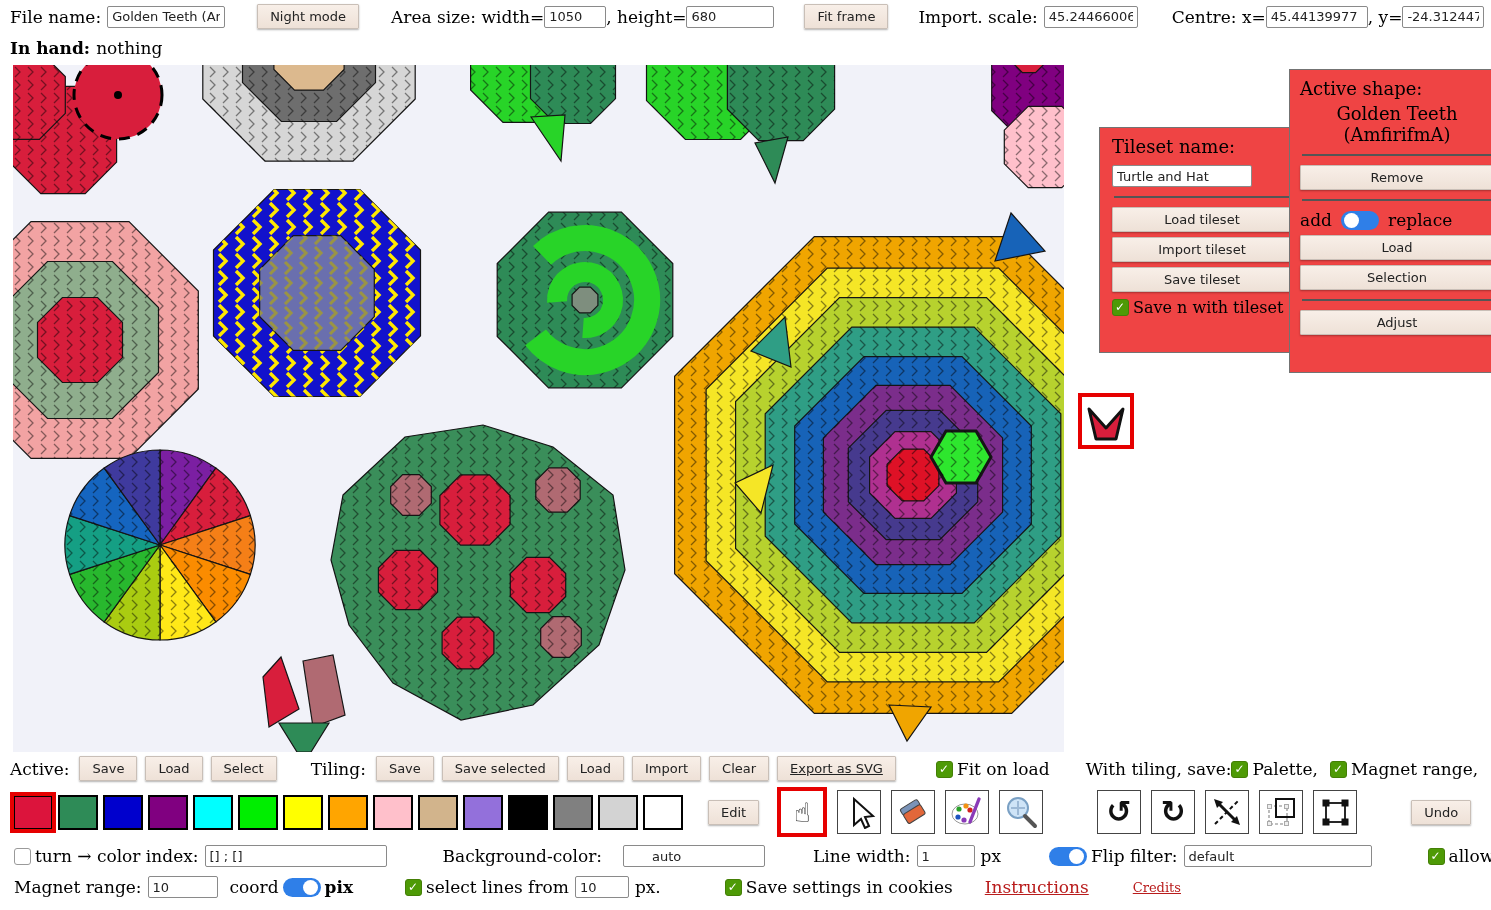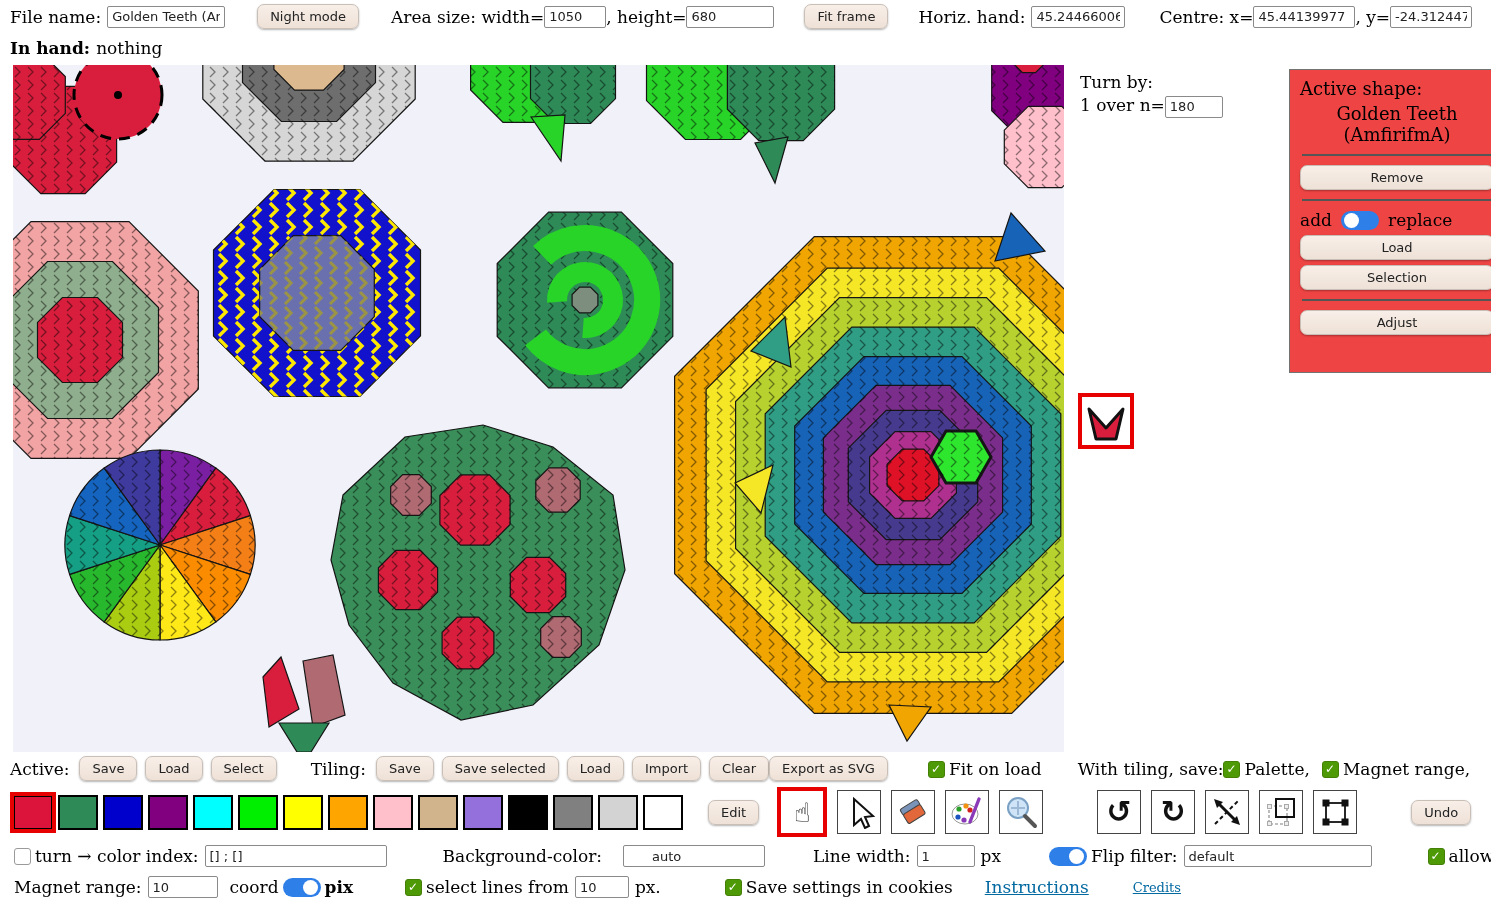--- a/index.html
+++ b/index.html
@@ -2,21 +2,21 @@
 <html><head>
 <meta charset="utf-8">
 <style>
   html,body{margin:0;padding:0;background:#fff;}
   #app{position:relative;width:1491px;height:910px;background:#fff;overflow:hidden;
        font-family:"DejaVu Serif",serif;color:#000;}
   .lb{font:17px "DejaVu Serif",serif;color:#000;white-space:nowrap;}
   .lb b{font-weight:bold;}
   .btn{font:13px "DejaVu Sans",sans-serif;color:#222;
        background:linear-gradient(#f8efe8,#eee1d7);
-       border:1px solid #c9bfb7;border-radius:7px;padding:4px 12px;
+       border:1px solid #c9bfb7;border-radius:1px;padding:4px 12px;
        box-shadow:0 1px 2px rgba(0,0,0,.3);white-space:nowrap;cursor:pointer;}
   .inp{font:13px "DejaVu Sans",sans-serif;border:1px solid #8a8a8a;border-radius:2px;
        padding:2px 4px;height:16px;color:#222;background:#fff;}
   .row{position:absolute;display:flex;align-items:center;}
   .cb{display:inline-block;width:15px;height:15px;border:1px solid #9a9a9a;border-radius:3px;
       background:#fff;vertical-align:-3px;margin-right:4px;position:relative;flex:none;}
   .cb.on{background:#4e9a06;border-color:#447f06;}
   .cb.on::after{content:"✓";position:absolute;left:2px;top:0px;color:#fff;
       font:bold 12px "DejaVu Sans",sans-serif;line-height:14px;}
   .tg{display:inline-block;width:38px;height:19px;border-radius:11px;background:#2f7fe8;
@@ -25,37 +25,37 @@
   .tg.left .k{left:3px;} .tg.right .k{right:3px;}
   .panel{position:absolute;border:1px solid #737373;background:#ef4444;margin-left:21px;}
   .rule{border:none;border-top:2px solid #555;margin:9px 2px;}
   .pbtn{display:block;width:100%;margin:5px 0;text-align:center;}
   .sw{width:36px;height:31px;border:2px solid #000;margin-right:5px;flex:none;cursor:pointer;}
   .sw.sel{outline:4px solid #e60000;outline-offset:-1px;}
   .tool{width:42px;height:42px;background:#fff;border:1px solid #444;display:flex;
         align-items:center;justify-content:center;margin-right:10px;flex:none;cursor:pointer;}
   .tool.sel{border:4px solid #e60000;}
   .glyph{font:bold 30px "DejaVu Sans",sans-serif;color:#111;line-height:1;}
-  a.lnk{color:#0369a1;text-decoration:underline;font-family:"DejaVu Serif",serif;cursor:pointer;}
+  a.lnk{color:#b91c1c;text-decoration:underline;font-family:"DejaVu Serif",serif;cursor:pointer;}
 </style>
 </head>
 <body>
 
 <div id="app">
 
   <div class="row" style="left:10px;top:4px;">
     <span class="lb">File name:</span>
     <input class="inp" style="width: 108px; margin-left: 6px;" value="Golden Teeth (Am">
     <button class="btn" style="margin-left:32px;">Night mode</button>
     <span class="lb" style="margin-left:32px;">Area size: width=</span>
     <input class="inp" style="width: 52px;" value="1050">
     <span class="lb">, height=</span>
     <input class="inp" style="width: 78px;" value="680">
     <button class="btn" style="margin-left:30px;">Fit frame</button>
-    <span class="lb" style="margin-left:30px;">Horiz. hand:</span>
+    <span class="lb" style="margin-left:30px;">Import. scale:</span>
     <input class="inp" style="width: 84px; margin-left: 6px;" value="45.24466006">
     <span class="lb" style="margin-left:34px;">Centre: x=</span>
     <input class="inp" style="width: 92px;" value="45.44139977">
     <span class="lb">, y=</span>
     <input class="inp" style="width: 72px;" value="-24.3124476">
     <button class="btn" style="margin-left:24px;">Recentre to [0,0]</button>
   </div>
 
   <div class="row" style="left:10px;top:38px;">
     <span class="lb"><b>In hand:</b></span>
@@ -173,27 +173,32 @@
       <polygon points="567.2,434.2 554.2,447.2 535.8,447.2 522.8,434.2 522.8,415.8 535.8,402.8 554.2,402.8 567.2,415.8" fill="url(#pD)"></polygon>
       <polygon points="418.3,438.4 406.4,450.3 389.6,450.3 377.7,438.4 377.7,421.6 389.6,409.7 406.4,409.7 418.3,421.6" fill="#b06a72" stroke="#151515" stroke-width="1.2"></polygon>
       <polygon points="418.3,438.4 406.4,450.3 389.6,450.3 377.7,438.4 377.7,421.6 389.6,409.7 406.4,409.7 418.3,421.6" fill="url(#pD)"></polygon>
       <polygon points="568.3,580.4 556.4,592.3 539.6,592.3 527.7,580.4 527.7,563.6 539.6,551.7 556.4,551.7 568.3,563.6" fill="#b06a72" stroke="#151515" stroke-width="1.2"></polygon>
       <polygon points="568.3,580.4 556.4,592.3 539.6,592.3 527.7,580.4 527.7,563.6 539.6,551.7 556.4,551.7 568.3,563.6" fill="url(#pD)"></polygon>
       <polygon points="250,612 268,592 286,644 256,662" fill="#d81e3c" stroke="#151515" stroke-width="1.2"></polygon>
       <polygon points="290,596 320,590 332,650 300,662" fill="#b06a72" stroke="#151515" stroke-width="1.2"></polygon>
       <polygon points="266,658 316,658 298,687 284,687" fill="#2e8b57" stroke="#151515" stroke-width="1.2"></polygon>
     </svg>
 
-  <div style="position:absolute;left:1080px;top:72px;">
-    <div class="lb">Turn by:</div>
-    <div class="lb" style="margin-top:3px;">
-      <span>1 over n=</span><input class="inp" style="width: 48px;" value="180">
+
+  <div class="panel" style="left:1078px;top:127px;width:180px;height:208px;padding:8px 12px;box-sizing:content-box;">
+    <div class="lb" style="font-size:18px;">Tileset name:</div>
+    <input class="inp" style="width: 130px; margin-top: 8px;" value="Turtle and Hat">
+    <hr class="rule">
+    <button class="btn pbtn">Load tileset</button>
+    <button class="btn pbtn">Import tileset</button>
+    <button class="btn pbtn">Save tileset</button>
+    <div style="margin-top:6px;white-space:nowrap;">
+      <span class="cb on"></span><span class="lb" style="font-size:16px;">Save n with tileset</span>
     </div>
   </div>
-
 
   <div style="position:absolute;left:1078px;top:393px;width:48px;height:48px;border:4px solid #e60000;background:#fff;
               display:flex;align-items:center;justify-content:center;">
     <svg width="48" height="48" viewBox="0 0 48 48">
       <polygon points="7,12 24,31 41,12 34,42 14,42" fill="#d81e3c" stroke="#111" stroke-width="3" stroke-linejoin="round"></polygon>
     </svg>
   </div>
 
   <div class="panel" style="left:1268px;top:69px;width:194px;height:286px;padding:8px 10px;box-sizing:content-box;">
     <div class="lb" style="font-size:18px;">Active shape:</div>
@@ -217,21 +222,21 @@
     <span class="lb">Active:</span>
     <button class="btn" style="margin-left:10px;">Save</button>
     <button class="btn" style="margin-left:8px;">Load</button>
     <button class="btn" style="margin-left:8px;">Select</button>
     <span class="lb" style="margin-left:34px;">Tiling:</span>
     <button class="btn" style="margin-left:10px;">Save</button>
     <button class="btn" style="margin-left:8px;">Save selected</button>
     <button class="btn" style="margin-left:8px;">Load</button>
     <button class="btn" style="margin-left:8px;">Import</button>
     <button class="btn" style="margin-left:8px;">Clear</button>
-    <button class="btn" style="">Export as SVG</button>
+    <button class="btn" style="margin-left:8px;text-decoration:underline;">Export as SVG</button>
     <span style="margin-left:40px;white-space:nowrap;">
       <span class="cb on"></span><span class="lb">Fit on load</span>
     </span>
     <span class="lb" style="margin-left:36px;">With tiling, save:</span>
     <span style="white-space:nowrap;">
       <span class="cb on"></span><span class="lb">Palette,</span>
     </span>
     <span style="margin-left:12px;white-space:nowrap;">
       <span class="cb on"></span><span class="lb">Magnet range,</span>
     </span>

